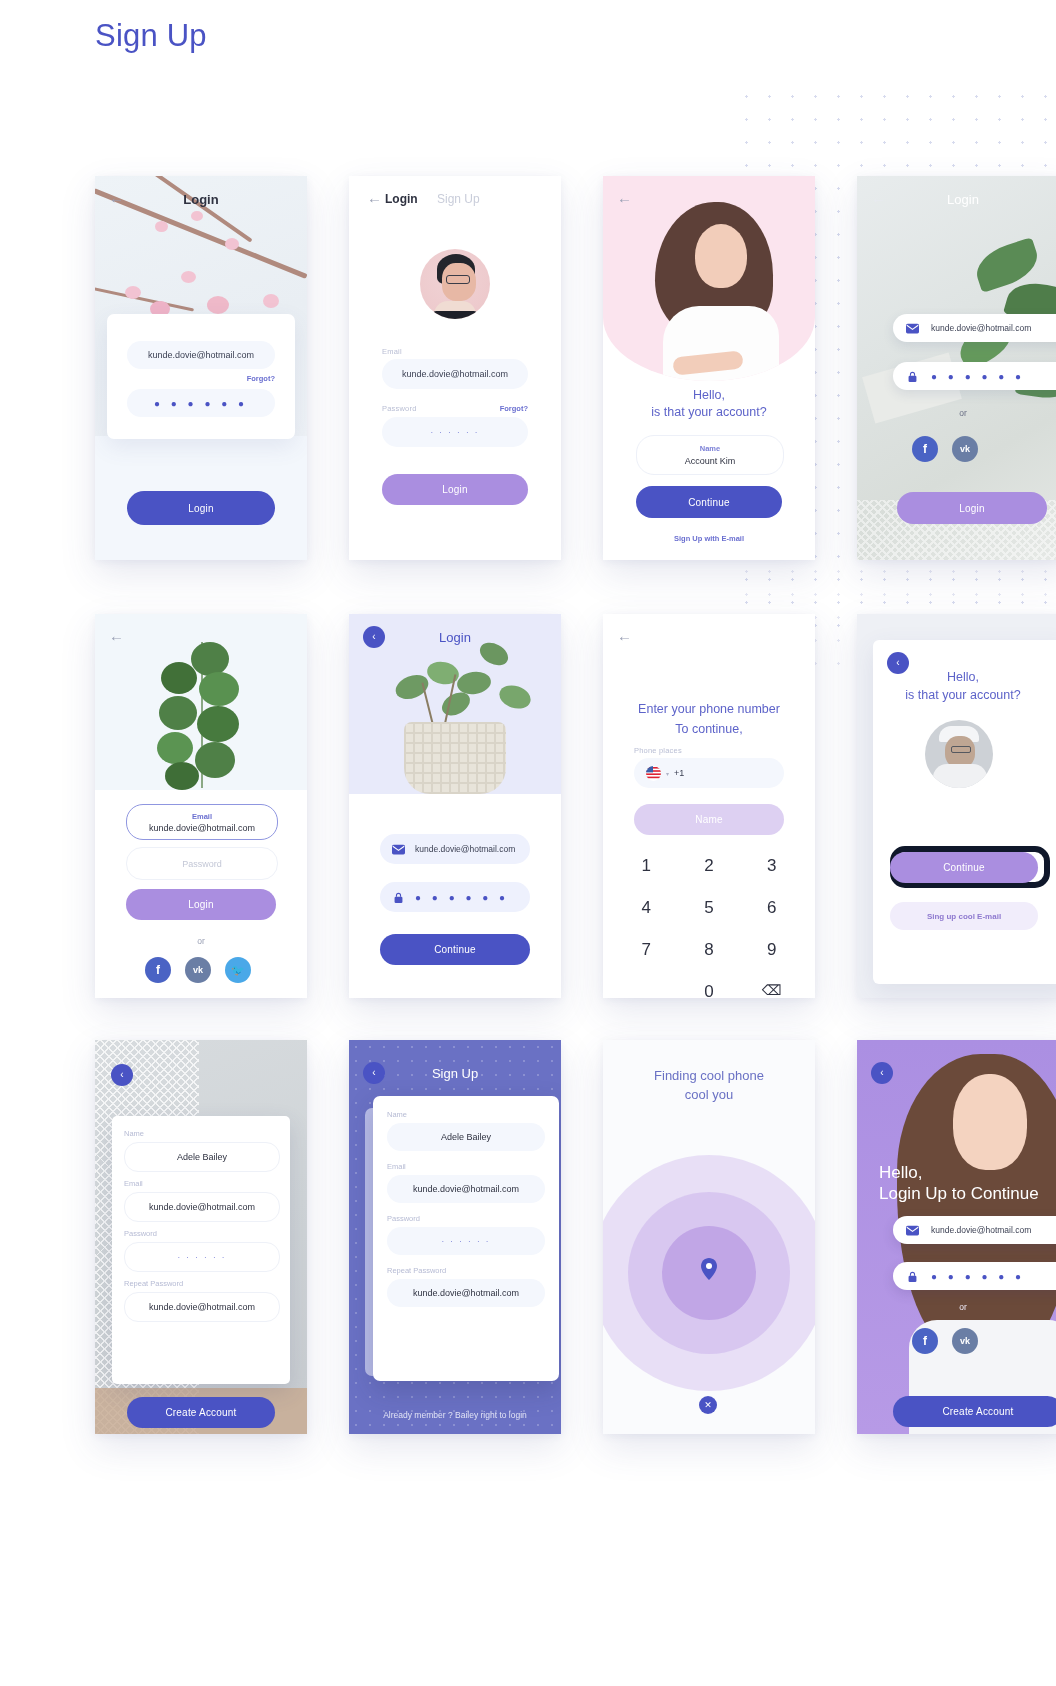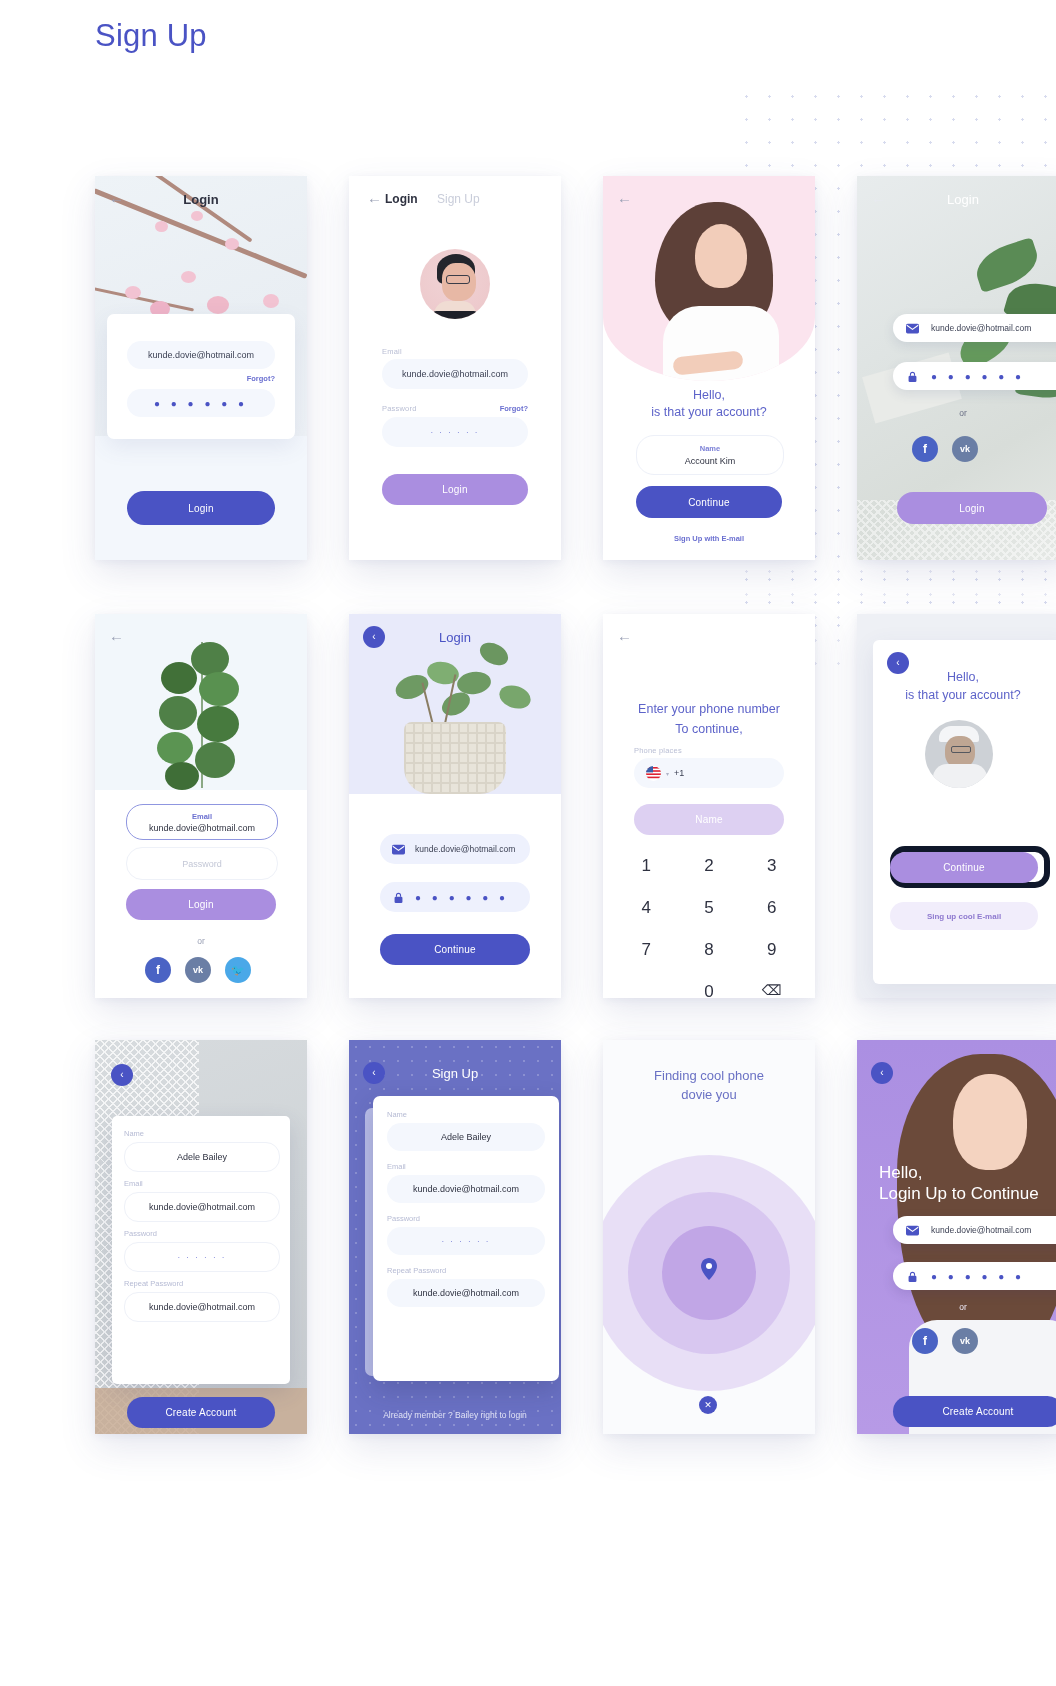--- a/index.html
+++ b/index.html
@@ -556,21 +556,21 @@
       <span style="font-size:8px;color:#7a80d8;letter-spacing:2px;">·  ·  ·  ·  ·  ·</span>
     </div>
     <div class="lb" style="top:170px;">Repeat Password</div>
     <div class="fd" style="top:183px;">kunde.dovie@hotmail.com</div>
   </div>
   <div class="foot">Already member ? Bailey right to login</div>
 </div>
 
 <div class="screen row3 c3" id="s11">
   <div class="h1">Finding cool phone</div>
-  <div class="h2">dovie you</div>
+  <div class="h2">cool you</div>
   <div class="r1"></div>
   <div class="r2"></div>
   <div class="r3"></div>
   <svg class="pinw" viewBox="0 0 16 22">
     <path d="M8 0C3.6 0 0 3.6 0 8c0 6 8 14 8 14s8-8 8-14c0-4.4-3.6-8-8-8z" fill="#4a53c4"></path>
     <circle cx="8" cy="8" r="3" fill="#fff"></circle>
   </svg>
   <div class="close">✕</div>
 </div>
 

